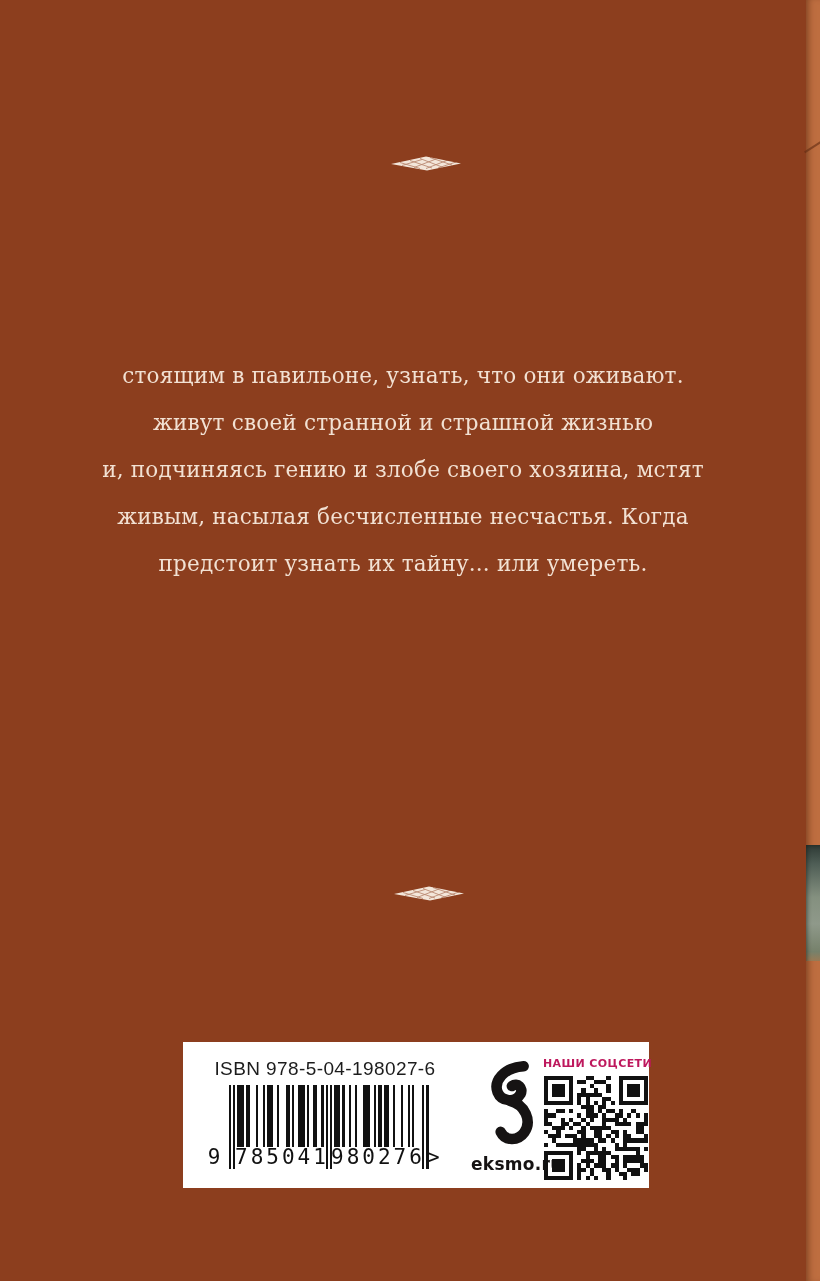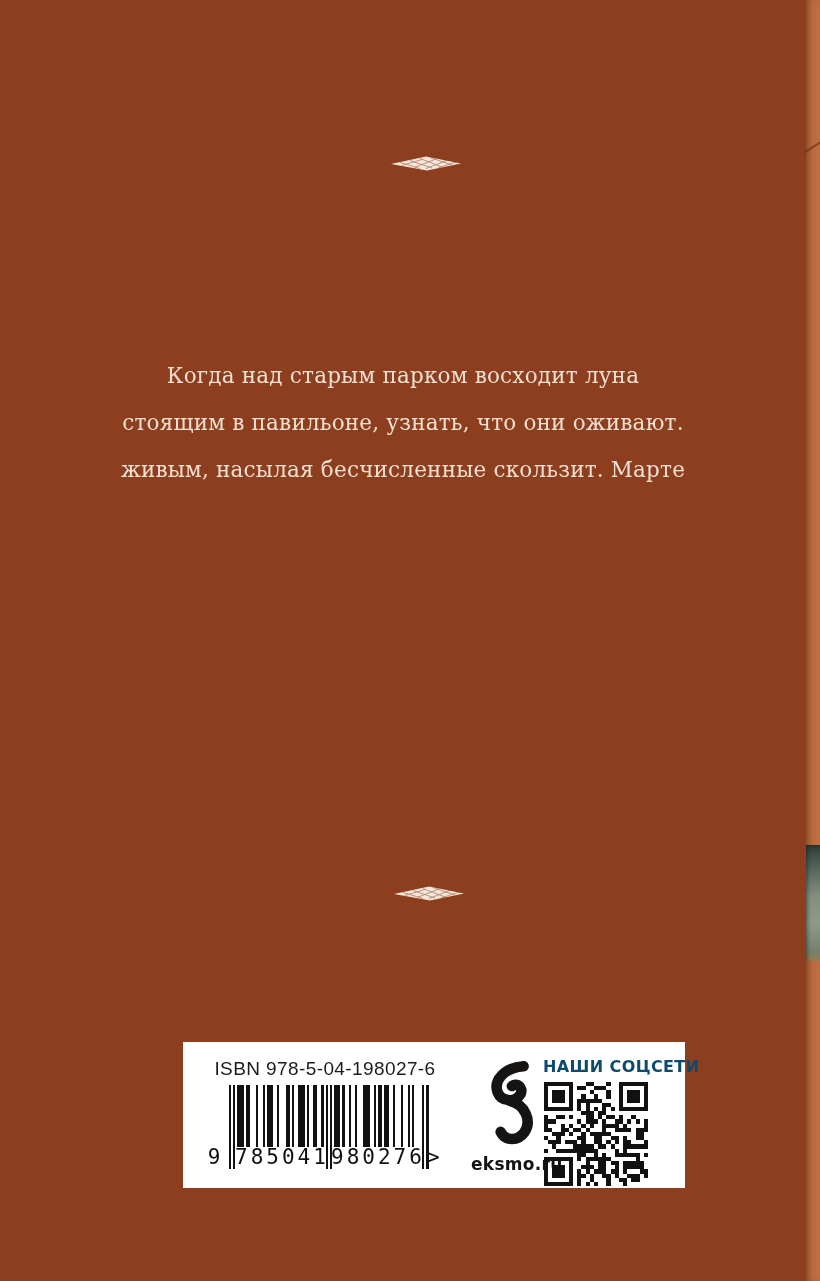--- a/index.html
+++ b/index.html
@@ -32,21 +32,21 @@
   .ornament.bottom{left:393px;top:885px;}
   
   .blurb{
     position:absolute;left:0;top:352px;width:806px;
     text-align:center;color:var(--text,#F2E1D3);
     font-size:21.5px;letter-spacing:.2px;
   }
   .blurb-line{display:block;line-height:47px;white-space:nowrap;}
   
   .info-panel{
-    position:absolute;left:183px;top:1042px;width:502px;height:146px;
+    position:absolute;left:183px;top:1042px;width:466px;height:146px;
     background:var(--panel-bg,#FFFFFF);
     font-family:"Liberation Sans","DejaVu Sans",sans-serif;
     color:var(--ink,#1A1717);
   }
   .isbn-block{position:absolute;left:16px;top:16px;width:252px;}
   .isbn-text{
     display:block;text-align:center;
     font-size:19px;letter-spacing:.4px;color:#1c1c1c;
     font-family:"Liberation Sans","DejaVu Sans",sans-serif;
   }
@@ -63,21 +63,21 @@
   .bc-tail{left:228px;width:20px;text-align:left;}
   .eksmo-block{position:absolute;left:288px;top:14px;width:78px;text-align:center;}
   .eksmo-logo{display:block;margin:2px auto 0;}
   .eksmo-site{
     display:block;margin-top:4px;
     font-weight:bold;font-size:17px;letter-spacing:.3px;color:#161313;
     font-family:"DejaVu Sans","Liberation Sans",sans-serif;
   }
   .qr-block{position:absolute;left:360px;top:15px;width:106px;text-align:center;}
   .qr-caption{
-    display:block;font-weight:bold;font-size:16px;letter-spacing:.4px;color:#0c4a6e;
+    display:block;font-weight:bold;font-size:11px;letter-spacing:.4px;color:#be185d;
     font-family:"DejaVu Sans","Liberation Sans",sans-serif;white-space:nowrap;
   }
   .qr-code{display:block;margin:6px auto 0;}
 </style>
 </head>
 <body>
 
 <div class="screen">
 
   <div class="edge-strip">
@@ -95,23 +95,25 @@
           <line x1="40" y1="2.5" x2="62" y2="10"></line>
         <line x1="12" y1="10.5" x2="32" y2="4.5"></line>
           <line x1="24" y1="12.5" x2="46" y2="4"></line>
         <line x1="36" y1="13.5" x2="58" y2="5"></line>
           <line x1="48" y1="13" x2="66" y2="7"></line>
       </g>
     </svg>
   </div>
 
   <div class="blurb">
-    <span class="blurb-line">Когда над старым парком восходит луна</span>
     <span class="blurb-line">стоящим в павильоне, узнать, что они оживают.</span>
-    <span class="blurb-line">живым, насылая бесчисленные скользит. Марте</span>
+    <span class="blurb-line">живут своей странной и страшной жизнью</span>
+    <span class="blurb-line">и, подчиняясь гению и злобе своего хозяина, мстят</span>
+    <span class="blurb-line">живым, насылая бесчисленные несчастья. Когда</span>
+    <span class="blurb-line">предстоит узнать их тайну... или умереть.</span>
   </div>
 
   <div class="ornament bottom">
     <svg width="73" height="17" viewBox="0 0 73 17">
       <polygon points="1,9 36,1.5 71,8.5 37,15.5" fill="#F3E6DA"></polygon>
       <g stroke="#8C3E1E" stroke-width="0.9" opacity="0.55">
         <line x1="10" y1="7.5" x2="30" y2="13.5"></line>
           <line x1="20" y1="5.5" x2="42" y2="13"></line>
         <line x1="30" y1="3.5" x2="52" y2="12"></line>
           <line x1="40" y1="2.5" x2="62" y2="10"></line>

